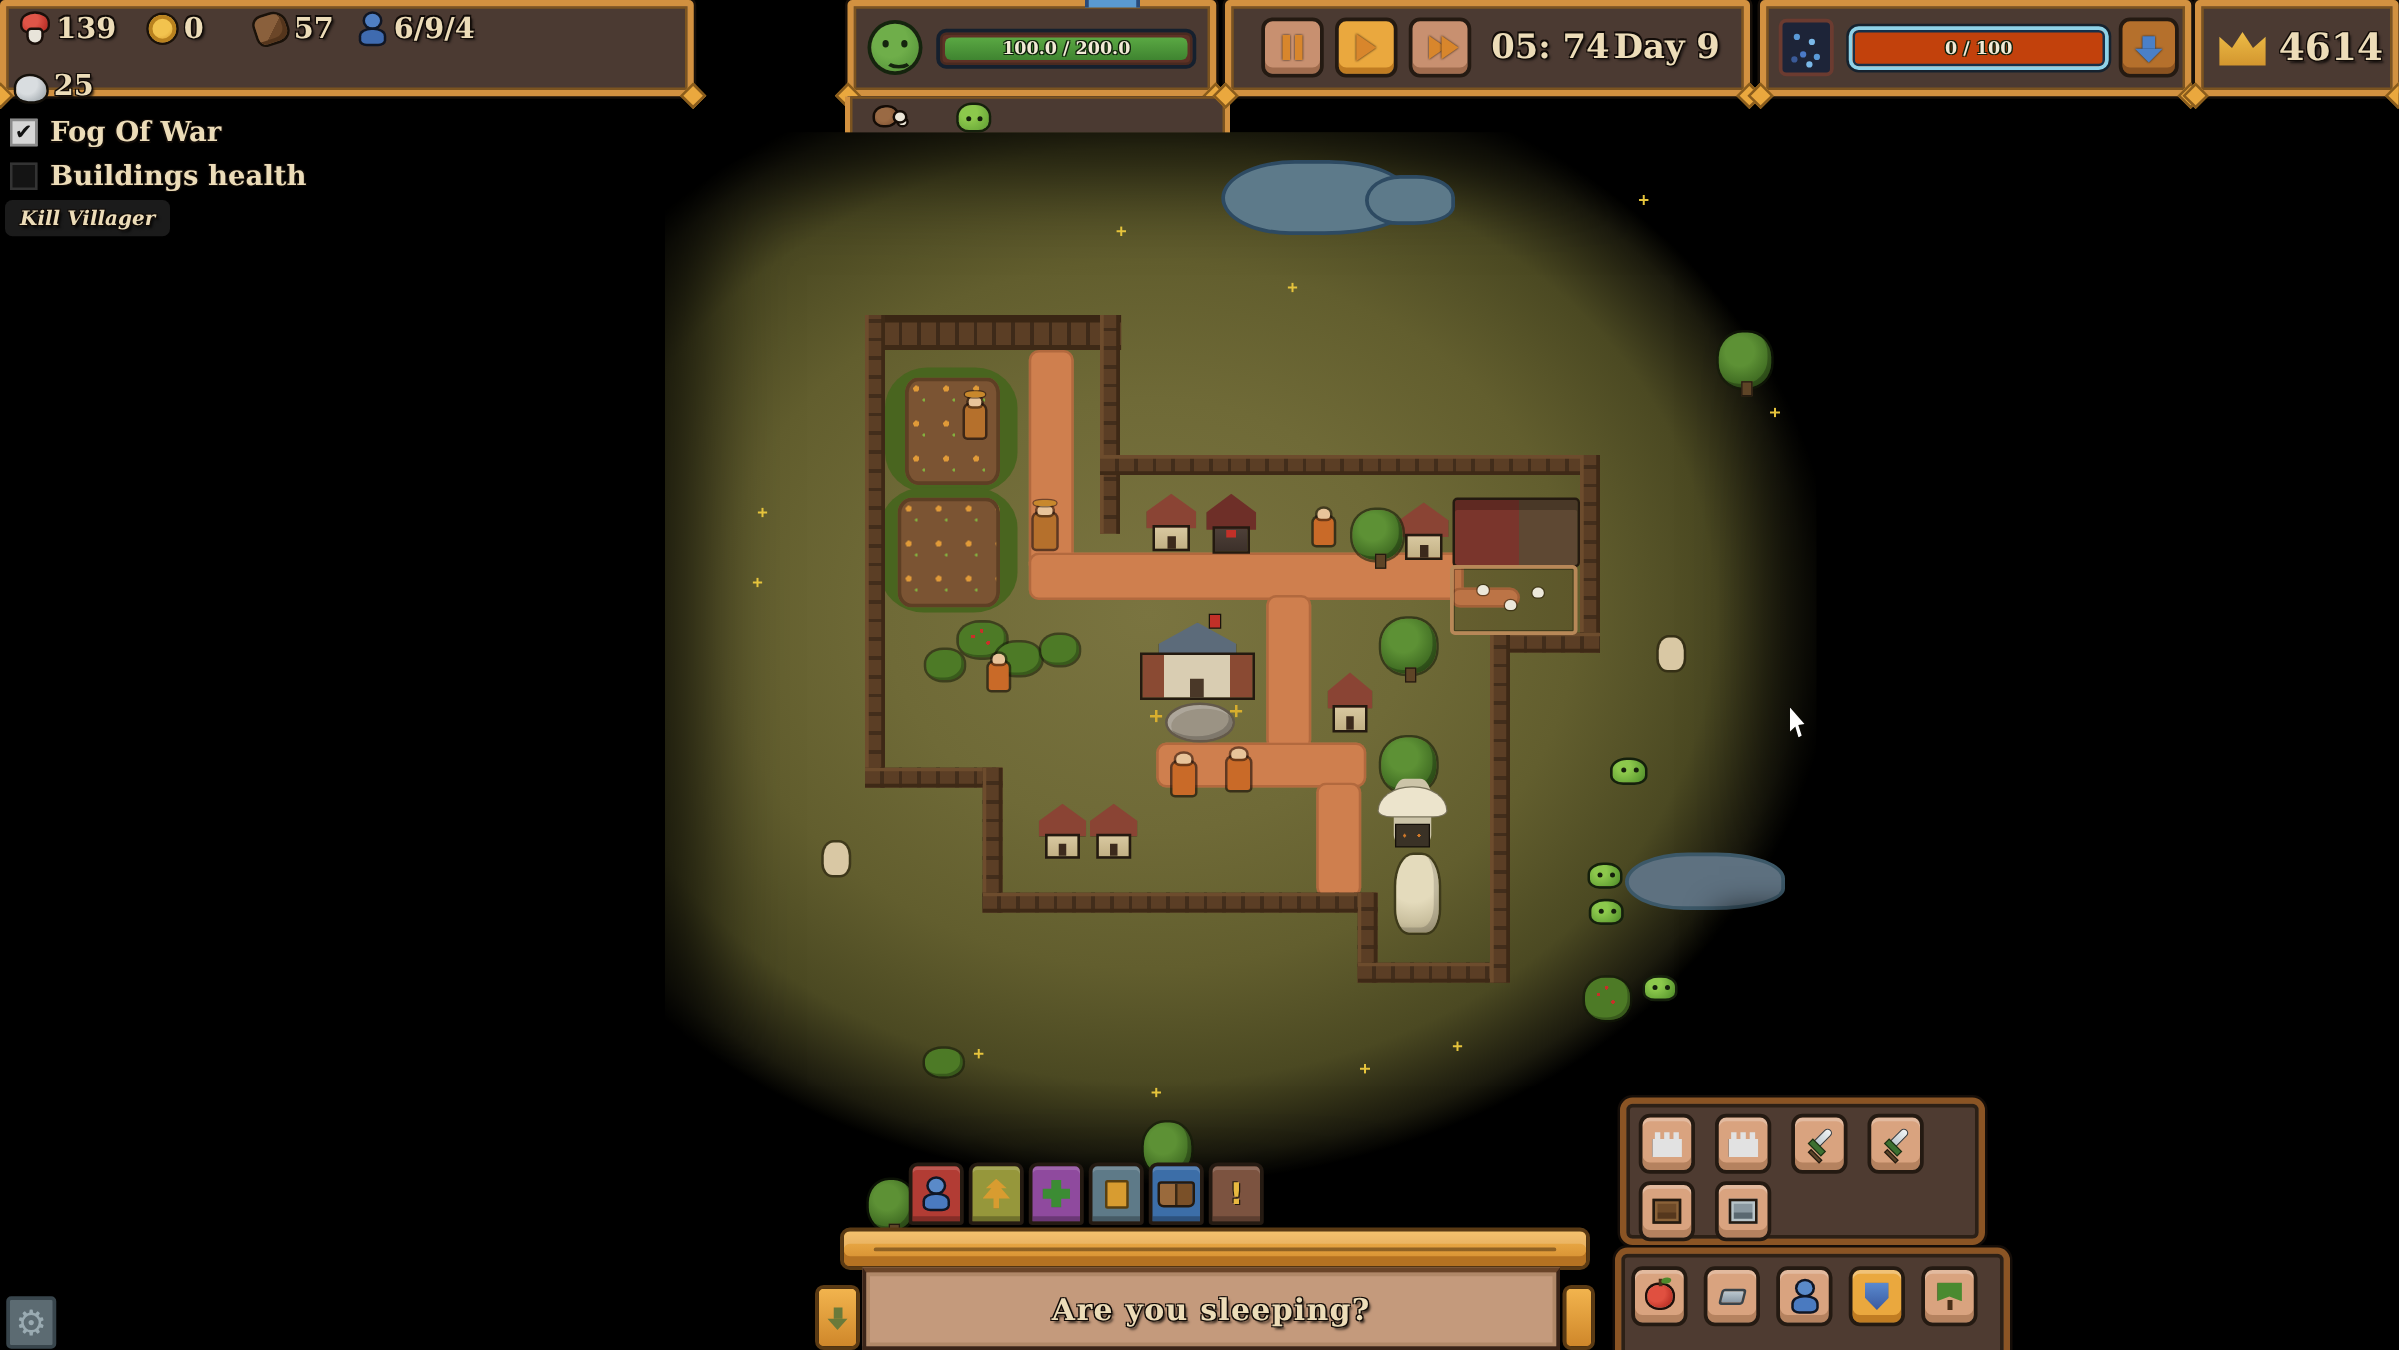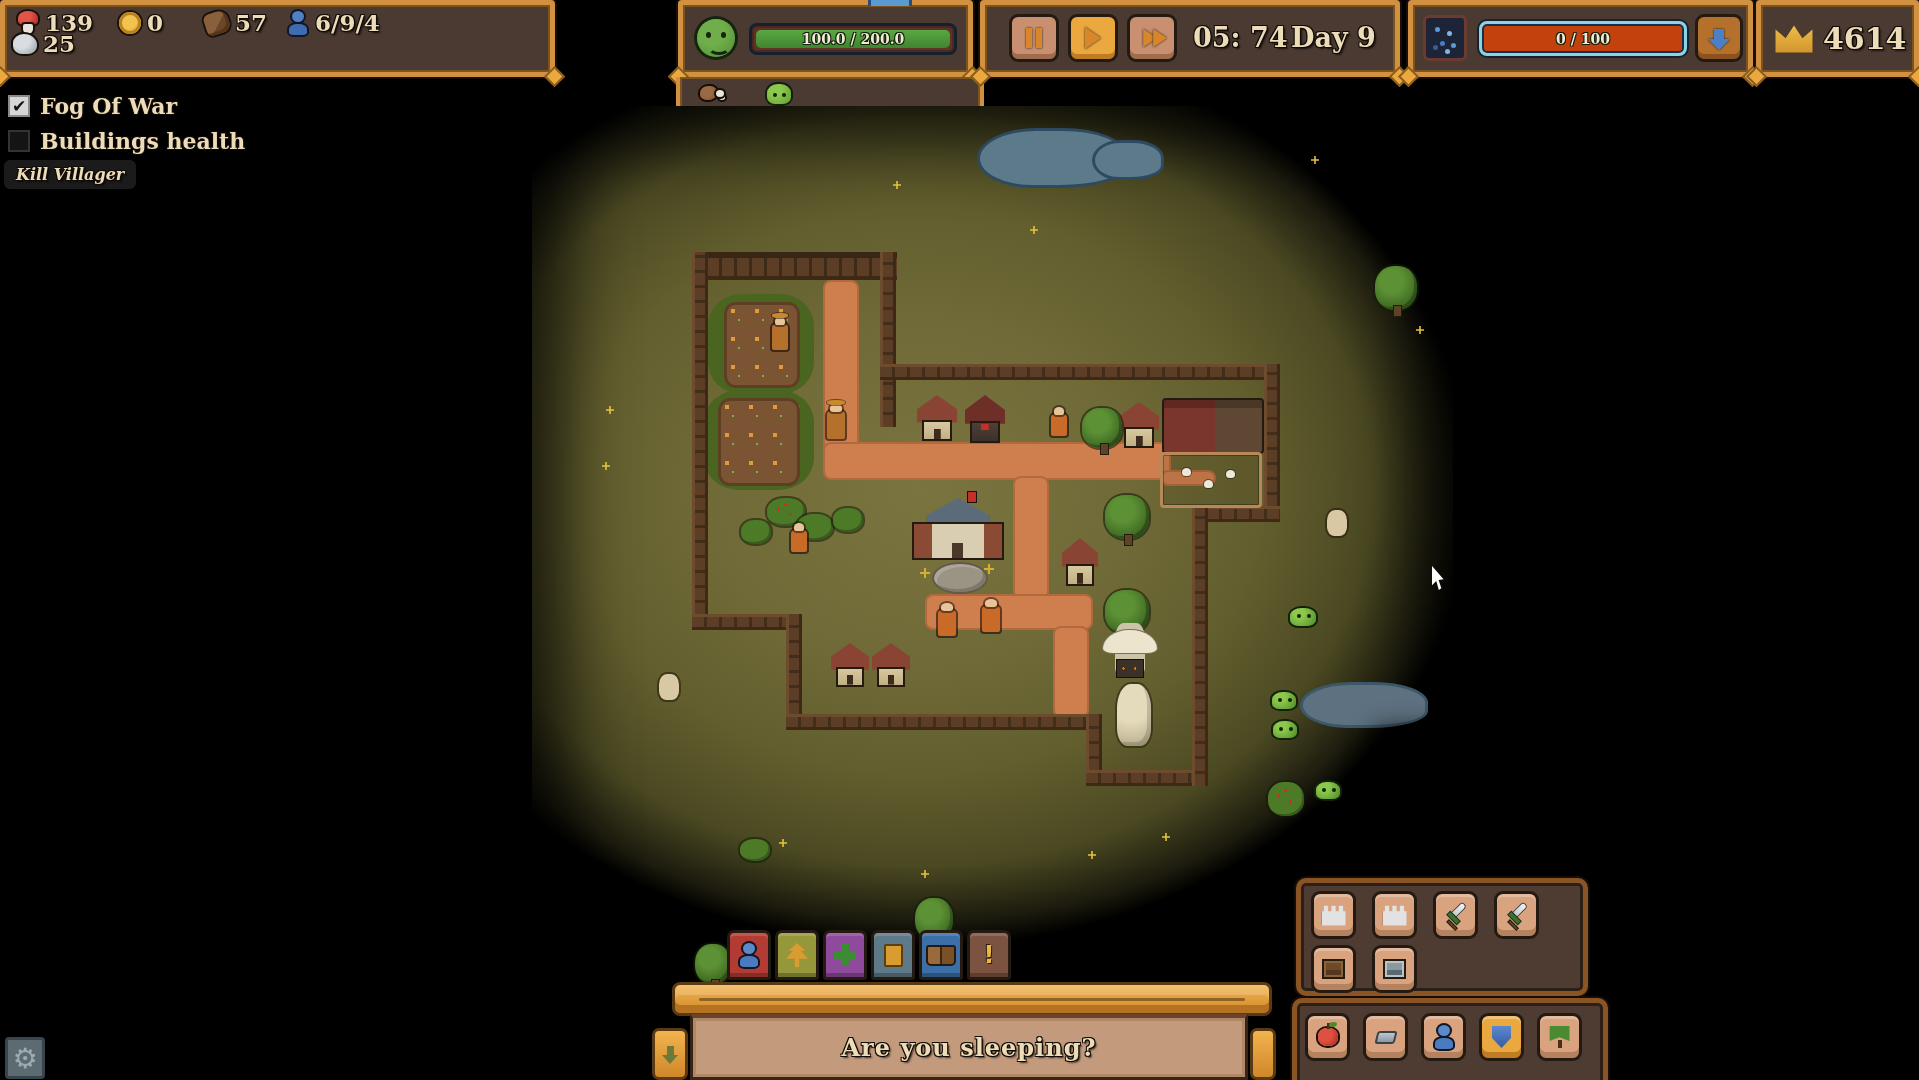--- a/index.html
+++ b/index.html
@@ -189,21 +189,21 @@
     <span style="width:14px;"></span>
     <span class="ic ic-coin"></span>
     <span class="gtext resval">0</span>
     <span style="width:30px;"></span>
     <span class="ic ic-wood"></span>
     <span class="gtext resval">57</span>
     <span style="width:8px;"></span>
     <span class="ic ic-person"></span>
     <span class="gtext resval">6/9/4</span>
   </div>
-  <div class="resrow" style="left:8px;top:27px;">
+  <div class="resrow" style="left:8px;top:52px;align-items:flex-end;">
     <span class="ic ic-stone"></span>
     <span class="gtext resval">25</span>
   </div>
 </div>
 
 <div class="tpanel" style="left:678px;width:295px;">
   <span class="ic ic-smiley abs" style="left:14px;top:14px;"></span>
   <div class="bar hp" style="left:66px;top:18px;width:208px;height:32px;">
     <div class="fill"></div>
     <span class="btext" style="position:relative;">100.0  /  200.0</span>

